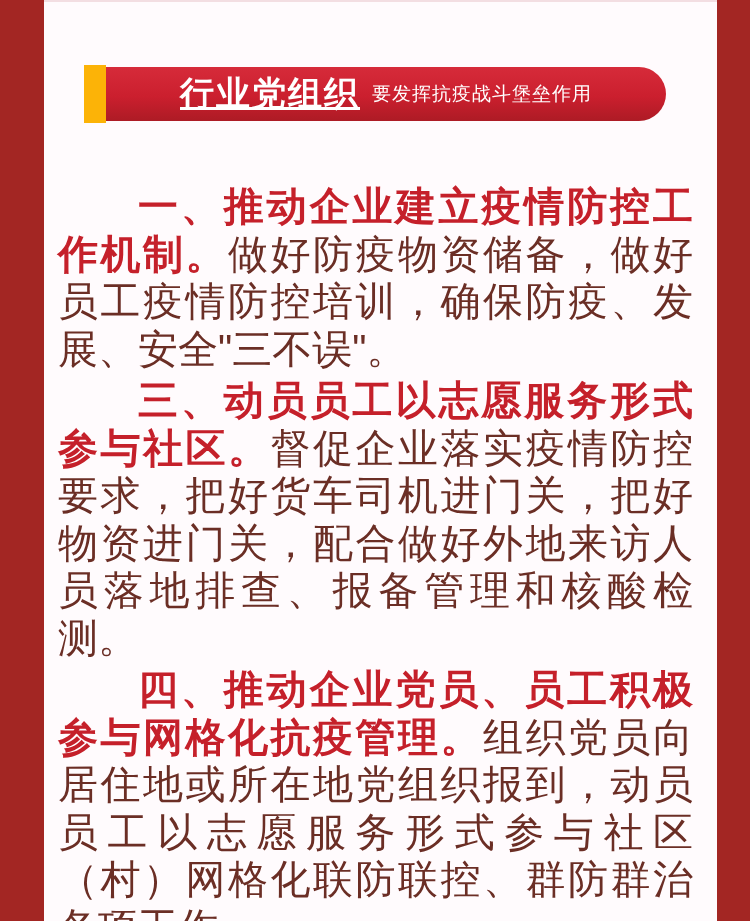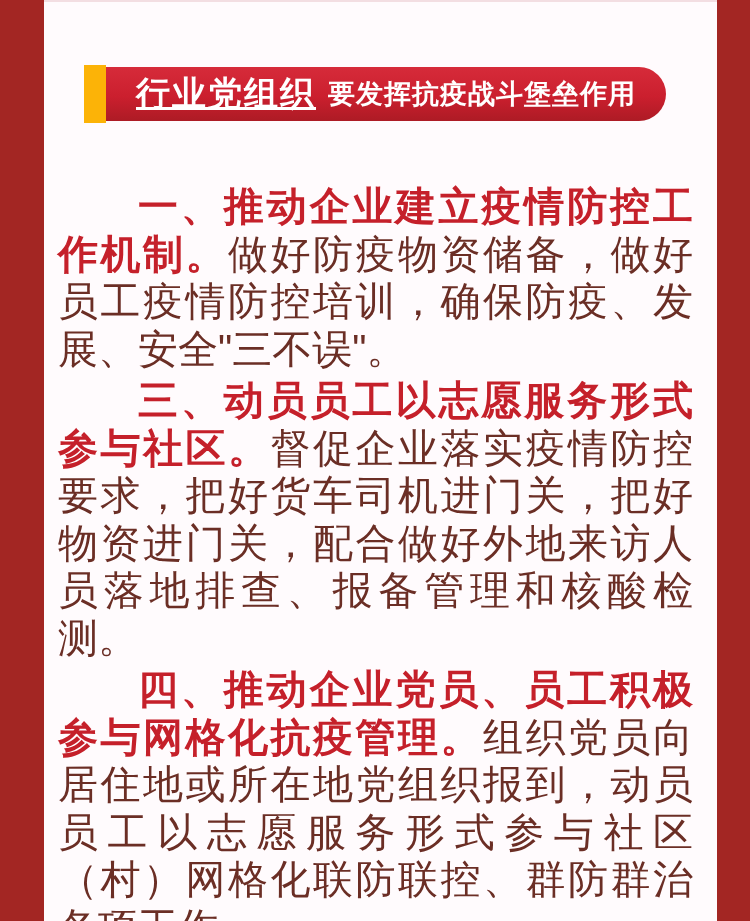--- a/index.html
+++ b/index.html
@@ -47,22 +47,22 @@
     color: #ffffff;
   }
   .banner-title-primary {
     font-size: 34px;
     font-weight: bold;
     letter-spacing: 2px;
     white-space: nowrap;
     text-decoration: underline;
   }
   .banner-title-secondary {
-    font-size: 27px;
-    font-weight: bold;
+    font-size: 19px;
+    font-weight: normal;
     letter-spacing: 1px;
     white-space: nowrap;
   }
 
   .article-body {
     position: absolute;
     left: 58px; top: 183px;
     width: 635px;
     font-size: 40px;
     line-height: 47.5px;

